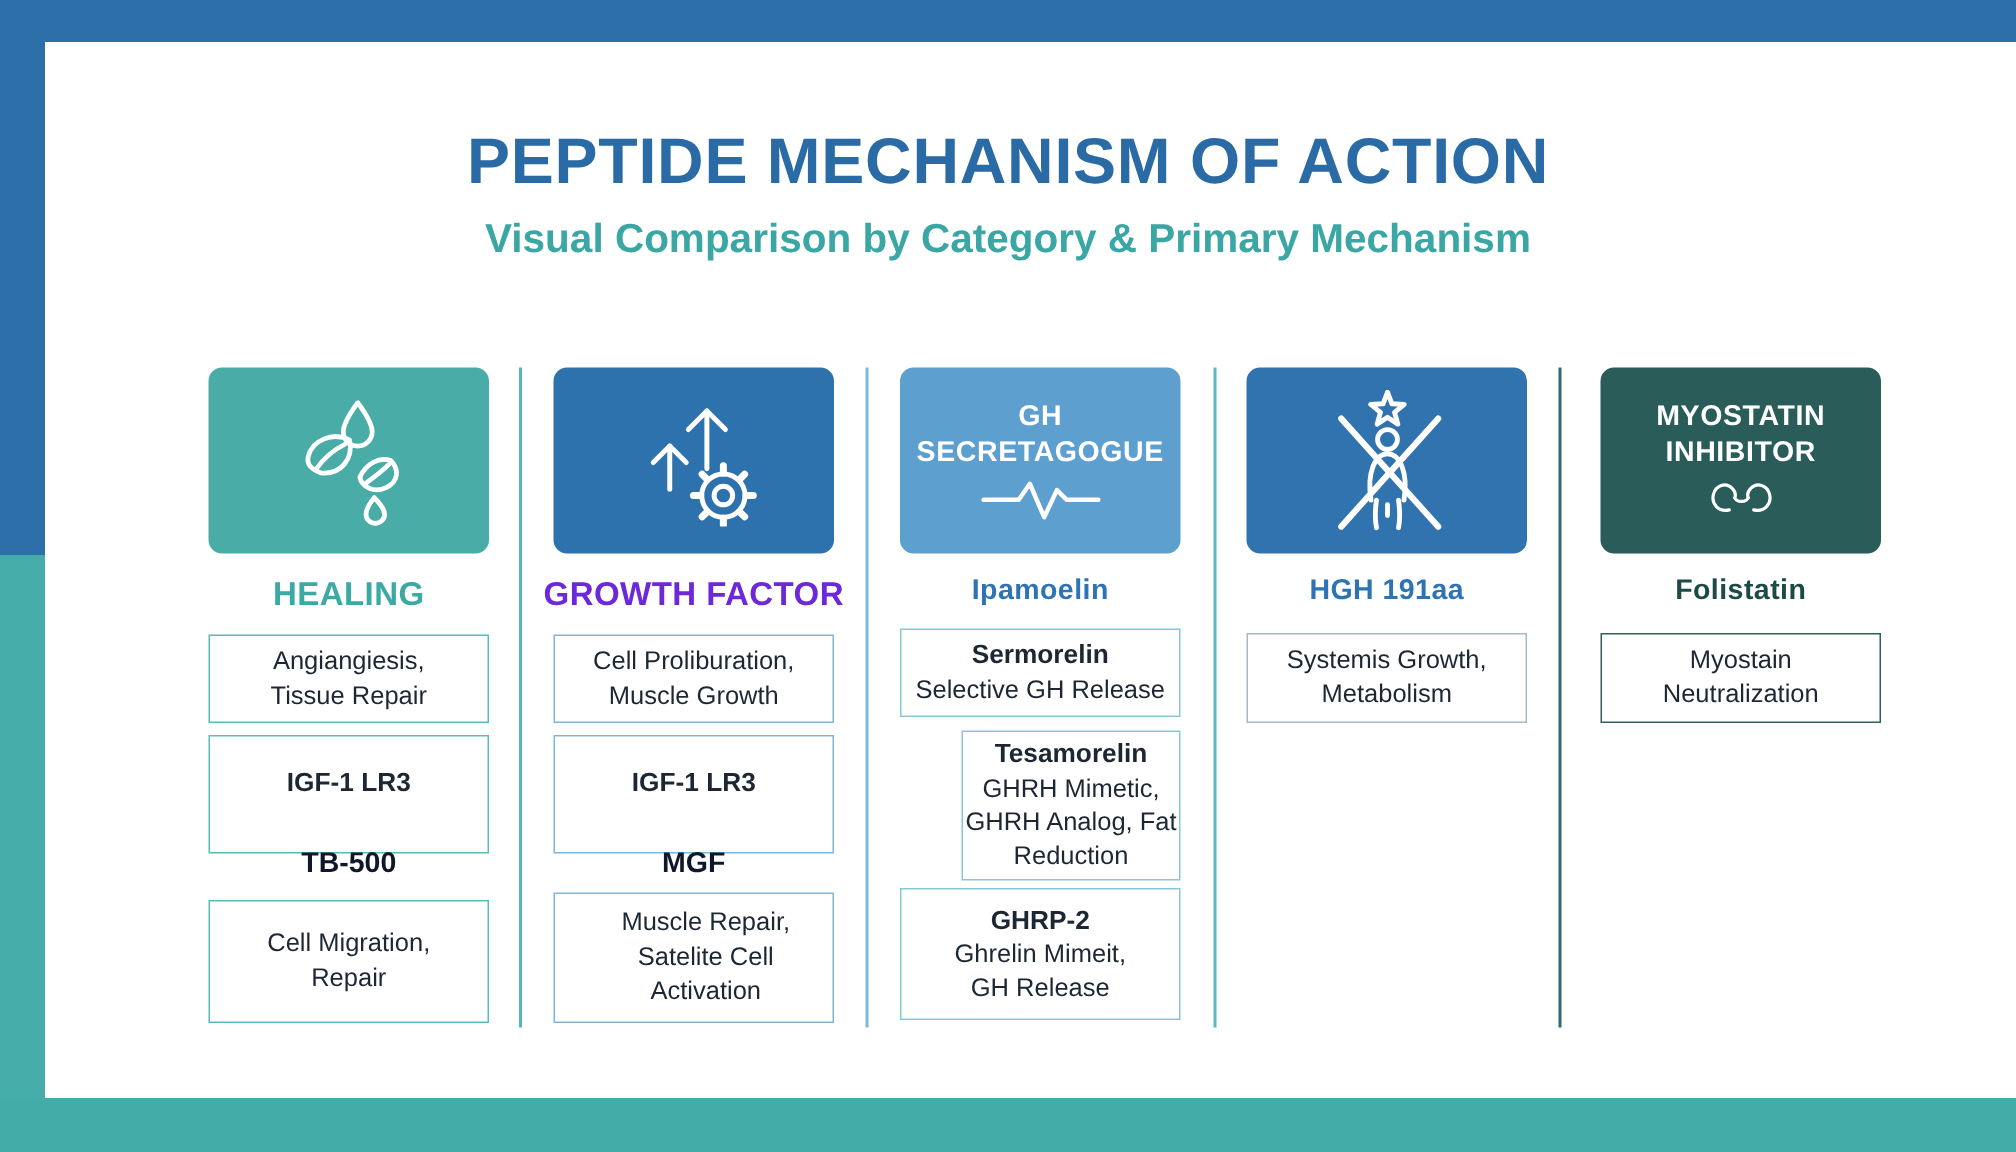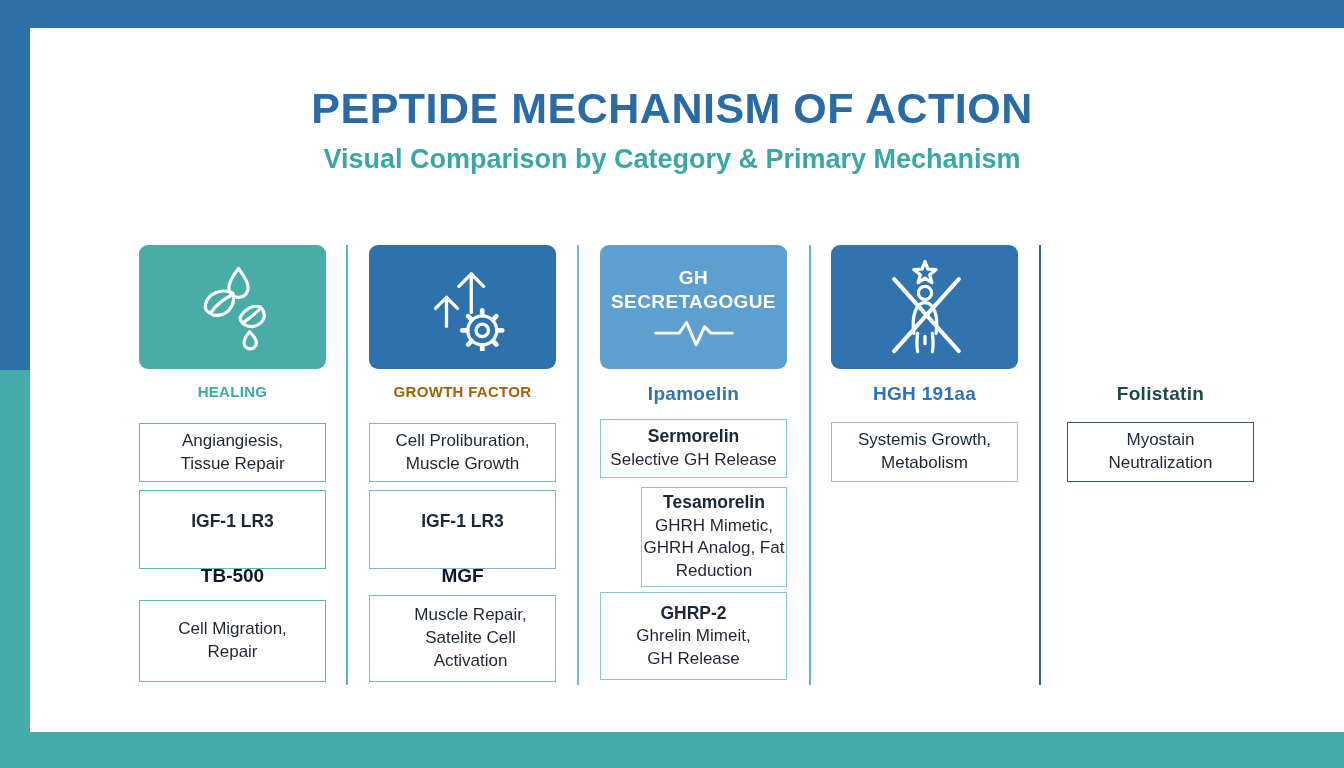--- a/index.html
+++ b/index.html
@@ -22,21 +22,21 @@
     font-size:27px;font-weight:600;
   }
   
   .col{position:absolute;top:245px;width:187px;height:440px;}
   .card{
     height:124px;border-radius:9px;display:flex;flex-direction:column;
     align-items:center;justify-content:center;gap:1px;
   }
   .card svg{display:block;}
   .card-text{color:#fff;font-weight:700;font-size:19px;line-height:1.22;text-align:center;letter-spacing:.4px;}
-  .col-label{position:absolute;top:138px;left:-10px;right:-10px;text-align:center;font-weight:700;font-size:15px;letter-spacing:.3px;}
+  .col-label{position:absolute;top:138px;left:-10px;right:-10px;text-align:center;font-weight:700;font-size:22px;letter-spacing:.3px;}
   .col-label.big{font-size:19px;}
   .box{
     position:absolute;left:0;right:0;background:#fff;border:1.6px solid #999;
     display:flex;flex-direction:column;justify-content:center;align-items:center;
     text-align:center;font-size:17px;color:#1d2733;line-height:1.34;
   }
   .box .bold{font-weight:700;font-size:17.5px;}
   .pad-b{padding-bottom:16px;}
   .free-text{
     position:absolute;left:0;right:0;text-align:center;font-weight:700;
@@ -102,21 +102,21 @@
           <line x1="53.8" y1="56.8" x2="56.3" y2="59.3"></line>
           <line x1="46" y1="60" x2="46" y2="63.5"></line>
           <line x1="38.2" y1="56.8" x2="35.7" y2="59.3"></line>
           <line x1="35" y1="49" x2="31.5" y2="49"></line>
           <line x1="38.2" y1="41.2" x2="35.7" y2="38.7"></line>
           <line x1="46" y1="38" x2="46" y2="34.5"></line>
           <line x1="53.8" y1="41.2" x2="56.3" y2="38.7"></line>
         </g>
       </svg>
     </div>
-    <div class="col-label" style="color: #a16207;">GROWTH FACTOR</div>
+    <div class="col-label" style="color: #6d28d9;">GROWTH FACTOR</div>
     <div class="box" style="top: 178px; height: 57px; border-color: rgb(127, 181, 216);">
       <span>Cell Proliburation,</span>
       <span>Muscle Growth</span>
     </div>
     <div class="box pad-b" style="top: 245px; height: 61px; border-color: rgb(127, 181, 216);">
       <span class="bold">IGF-1 LR3</span>
     </div>
     <div class="free-text" style="top:320px">MGF</div>
     <div class="box" style="top: 350px; height: 85px; border-color: rgb(127, 181, 216); padding-left: 16px;">
       <span>Muscle Repair,</span>
@@ -169,20 +169,31 @@
       </svg>
     </div>
     <div class="col-label big" style="color: rgb(46, 116, 181);">HGH 191aa</div>
     <div class="box" style="top: 177px; height: 58px; border-color: rgb(165, 184, 197);">
       <span>Systemis Growth,</span>
       <span>Metabolism</span>
     </div>
   </div>
 
   <div class="col" style="left:1067px">
+    <div class="card" style="background-color: rgb(42, 92, 89);">
+      <div class="card-text">
+        <div>MYOSTATIN</div>
+        <div>INHIBITOR</div>
+      </div>
+      <svg width="52" height="34" viewBox="0 0 64 40" fill="none" stroke="#fff" stroke-width="2.6" stroke-linecap="round" stroke-linejoin="round">
+        <path d="M22 31 C13 33 7 26 9 18 C11 11 19 8 24 13 C26.5 15.5 27.5 18.5 26.5 21"></path>
+        <path d="M42 31 C51 33 57 26 55 18 C53 11 45 8 40 13 C37.5 15.5 36.5 18.5 37.5 21"></path>
+        <path d="M26.5 21 C28 25 36 25 37.5 21"></path>
+      </svg>
+    </div>
     <div class="col-label big" style="color: rgb(29, 74, 71);">Folistatin</div>
     <div class="box" style="top: 177px; height: 58px; border-color: rgb(45, 95, 94);">
       <span>Myostain</span>
       <span>Neutralization</span>
     </div>
   </div>
 
 </div>
 
 </body></html>

